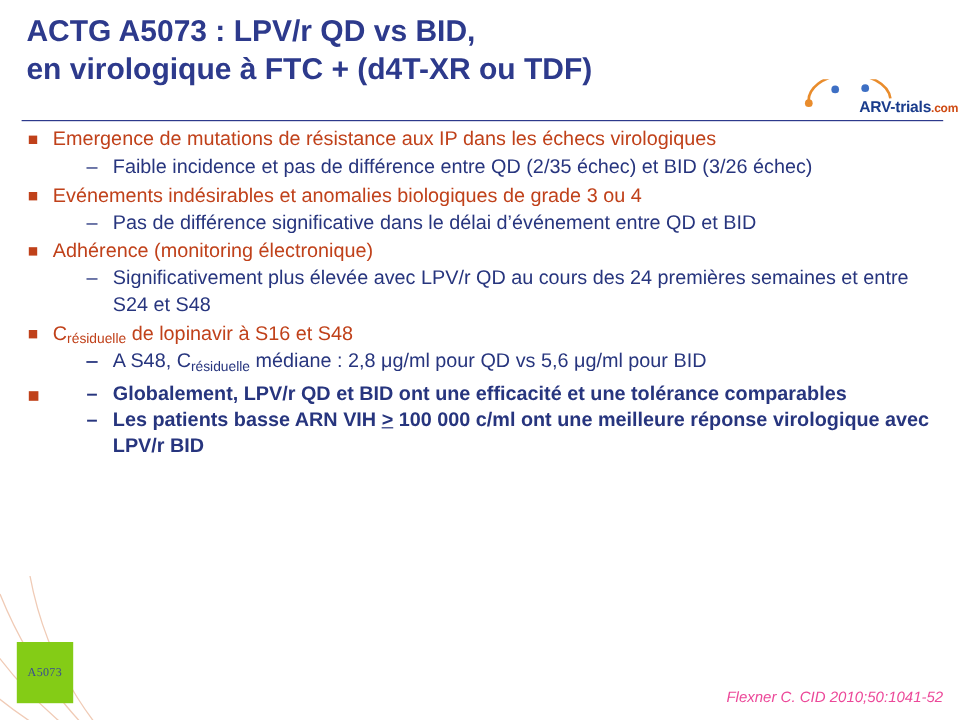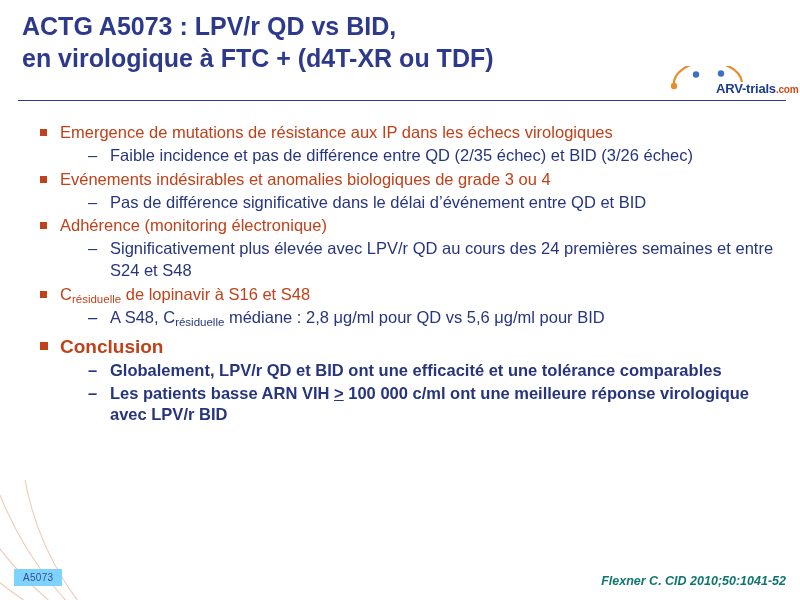--- a/index.html
+++ b/index.html
@@ -85,21 +85,21 @@
   
   .body {
     position: absolute;
     top: 106px;
     left: 18px;
     right: 10px;
   }
 
   ul.lvl1 {
     list-style: none;
-    margin: 16px;
+    margin: 0;
     padding: 0;
   }
   li.l1 {
     position: relative;
     color: #c0411a;
     font-size: 16.5px;
     line-height: 1.33;
     padding-left: 26px;
     margin-bottom: 1px;
   }
@@ -153,33 +153,34 @@
 
   .uline {
     text-decoration: underline;
   }
 
   
   .footer-tag {
     position: absolute;
     left: 14px;
     bottom: 14px;
-    background: #7dd3fc;
+    background: #84cc16;
     color: #3a4a93;
     font-size: 10px;
-    padding: 3px 9px;
+    padding: 20px 9px;
     letter-spacing: 0.3px;
+    font-family: Liberation Serif, serif;
   }
   .footer-ref {
     position: absolute;
     right: 14px;
     bottom: 12px;
-    color: #0f766e;
+    color: #ec4899;
     font-size: 12.5px;
-    font-weight: bold;
+    font-weight: normal;
     font-style: italic;
   }
 </style>
 </head>
 <body>
 
 <svg class="corner-fan" viewBox="0 0 200 200">
   <g stroke="#f0cbb6" stroke-width="1.1" fill="none">
     <path d="M200,200 C150,150 110,100 95,20"></path>
     <path d="M200,200 C145,155 100,110 70,35"></path>
@@ -255,21 +256,20 @@
           </li>
           <li class="l2">
             <span class="dash">–</span>
             <span>A S48, C</span><sub class="res">résiduelle</sub><span> médiane : 2,8 μg/ml pour QD vs 5,6 μg/ml pour BID</span>
           </li>
         </ul>
       </li>
 
       <li class="l1 conclusion">
         <span class="sq"></span>
-        <span>Conclusion</span>
         <ul class="lvl2">
           <li class="l2">
             <span class="dash">–</span>
             <span>Globalement,  LPV/r QD et BID ont une efficacité et une tolérance comparables</span>
           </li>
           <li class="l2">
             <span class="dash">–</span>
             <span>Les patients basse ARN VIH </span><span class="uline">&gt;</span><span> 100 000 c/ml ont une meilleure réponse virologique avec LPV/r BID</span>
           </li>
         </ul>

